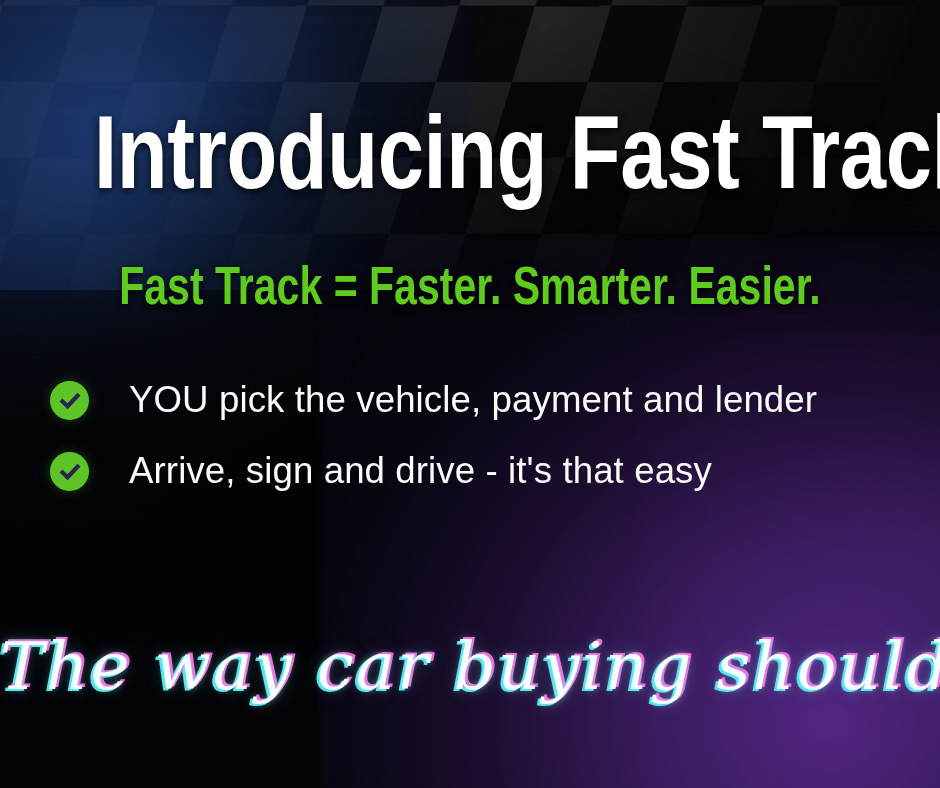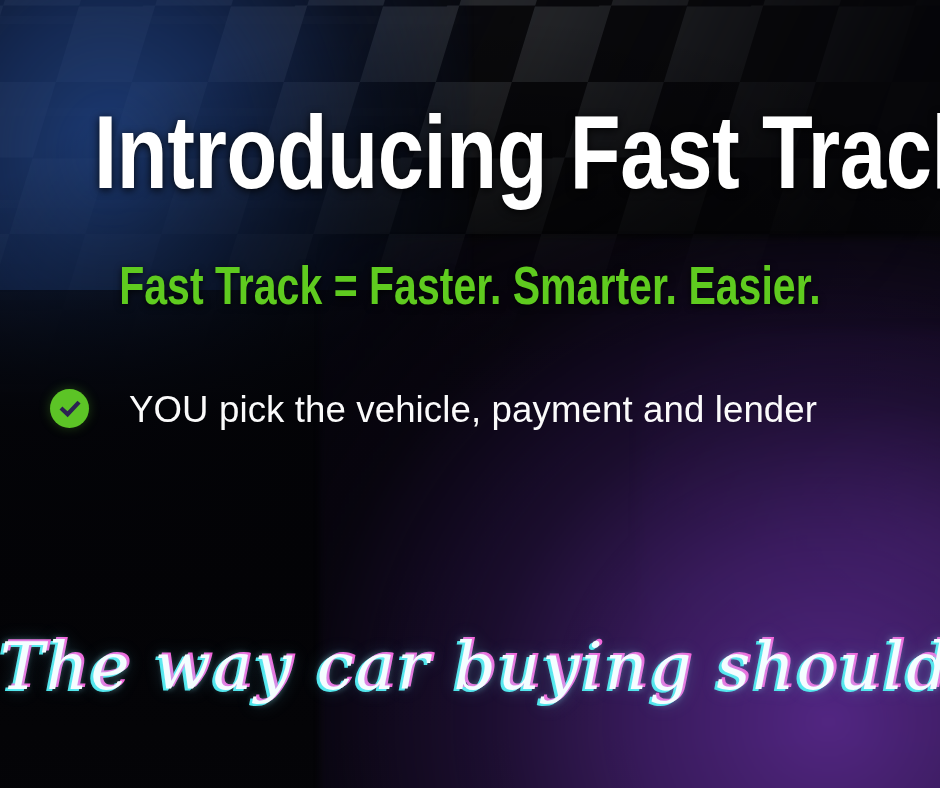--- a/index.html
+++ b/index.html
@@ -188,21 +188,21 @@
   }
 
   .bullets {
     position: absolute;
     left: 50px;
     top: 381px;
     width: 850px;
   }
   .bullet-row {
     display: flex;
-    align-items: flex-end;
+    align-items: flex-start;
     height: 47px;
     margin-bottom: 24px;
   }
   .check-badge {
     flex: 0 0 auto;
     width: 39px;
     height: 39px;
     border-radius: 50%;
     background: #5cc426;
     position: relative;
@@ -301,20 +301,28 @@
       <div class="bullet-row">
         <span class="check-badge">
           <svg width="24" height="24" viewBox="0 0 24 24" aria-hidden="true">
             <path d="M4.5 12.4 L9.6 17.3 L19.6 6.6" fill="none" stroke="#2b2352" stroke-width="4.2" stroke-linecap="square" stroke-linejoin="miter"></path>
           </svg>
         </span>
         <span class="bullet-text">YOU pick the vehicle, payment and lender</span>
       </div>
 
 
+      <div class="bullet-row">
+        <span class="check-badge">
+          <svg width="24" height="24" viewBox="0 0 24 24" aria-hidden="true">
+            <path d="M4.5 12.4 L9.6 17.3 L19.6 6.6" fill="none" stroke="#2b2352" stroke-width="4.2" stroke-linecap="square" stroke-linejoin="miter"></path>
+          </svg>
+        </span>
+        <span class="bullet-text">Arrive, sign and drive - it's that easy</span>
+      </div>
 
     </div>
 
     <div class="tagline-wrap">
       <span class="tagline">
         <span class="layer layer-cyan">The way car buying should be.</span>
         <span class="layer layer-magenta">The way car buying should be.</span>
         <span class="layer-top">The way car buying should be.</span>
       </span>
     </div>

